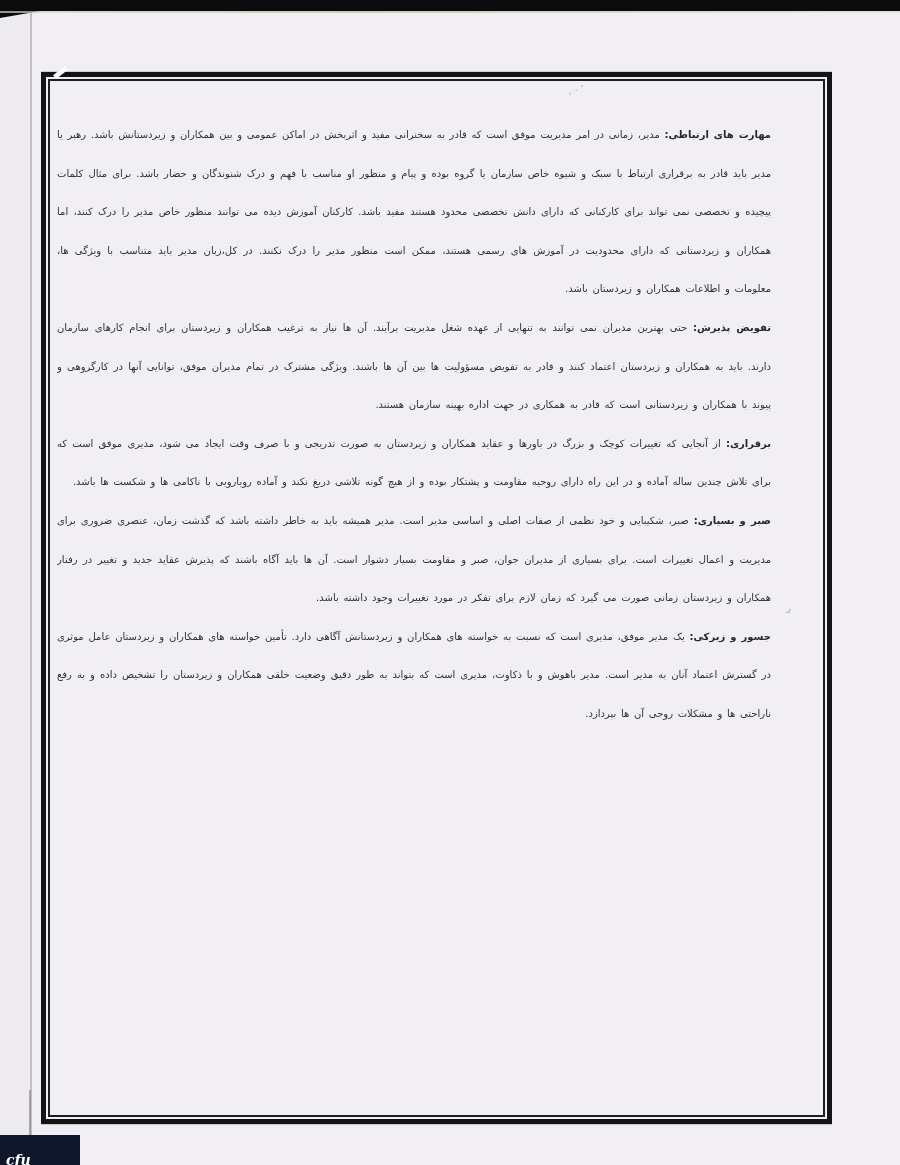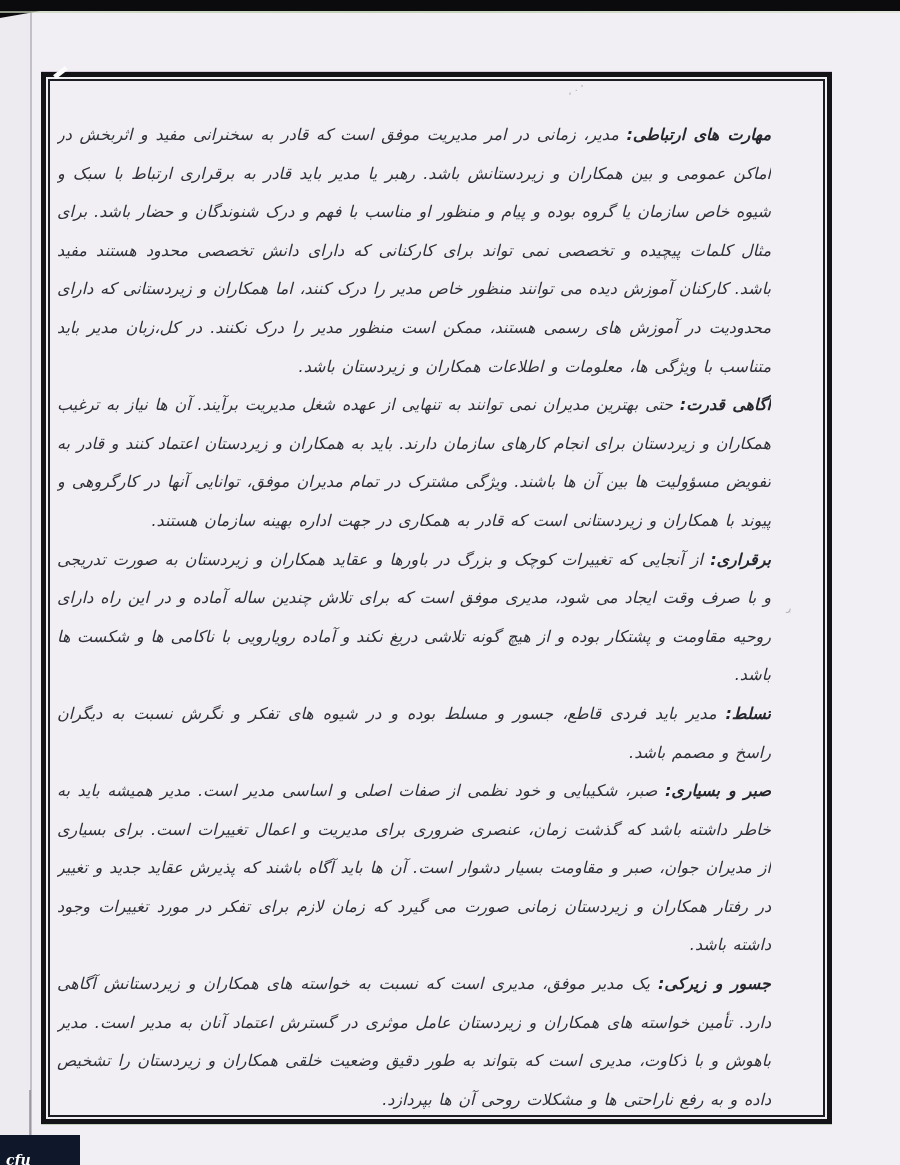--- a/index.html
+++ b/index.html
@@ -61,24 +61,23 @@
   .speck{position:absolute;color:#8b8a94;opacity:.8;font-size:9px;line-height:9px;}
   .speck.cluster{letter-spacing:2px;transform:rotate(-14deg);}
 
   
   .text-block{
     position:absolute;left:57px;top:116px;width:714px;max-height:1002px;overflow:hidden;
     direction:rtl;
     text-align:justify;
     text-align-last:right;
     color:#30303a;
-    font-size:16px;
+    font-size:10px;
     line-height:38.6px;
     word-spacing:1.5px;
-    font-style:italic;
   }
   .text-block p{margin:0;padding:0;}
   .text-block b{font-weight:bold;color:#26262e;}
 
   
   .watermark{
     position:absolute;left:0;top:1135px;height:22px;
     background:#0f172a;
     padding:14px 9px 0 6px;
     display:flex;align-items:center;
@@ -106,23 +105,22 @@
     <div class="frame-inner"></div>
   </div>
 
   <div class="slash"></div>
 
   <div class="speck cluster" style="left:568px;top:86px;">، ٬ ٠</div>
   <div class="speck" style="left:787px;top:604px;transform:rotate(10deg);">ڔ</div>
 
   <div class="text-block">
       <p><b>مهارت های ارتباطی:</b> مدیر، زمانی در امر مدیریت موفق است که قادر به سخنرانی مفید و اثربخش در اماکن عمومی و بین همکاران و زیردستانش باشد. رهبر یا مدیر باید قادر به برقراری ارتباط با سبک و شیوه خاص سازمان یا گروه بوده و پیام و منظور او مناسب با فهم و درک شنوندگان و حضار باشد. برای مثال کلمات پیچیده و تخصصی نمی تواند برای کارکنانی که دارای دانش تخصصی محدود هستند مفید باشد. کارکنان آموزش دیده می توانند منظور خاص مدیر را درک کنند، اما همکاران و زیردستانی که دارای محدودیت در آموزش های رسمی هستند، ممکن است منظور مدیر را درک نکنند. در کل،زبان مدیر باید متناسب با ویژگی ها، معلومات و اطلاعات همکاران و زیردستان باشد.</p>
-      <p><b>آگاهی قدرت:</b> حتی بهترین مدیران نمی توانند به تنهایی از عهده شغل مدیریت برآیند. آن ها نیاز به ترغیب همکاران و زیردستان برای انجام کارهای سازمان دارند. باید به همکاران و زیردستان اعتماد کنند و قادر به تفویض مسؤولیت ها بین آن ها باشند. ویژگی مشترک در تمام مدیران موفق، توانایی آنها در کارگروهی و پیوند با همکاران و زیردستانی است که قادر به همکاری در جهت اداره بهینه سازمان هستند.</p>
+      <p><b>تفویض پذیرش:</b> حتی بهترین مدیران نمی توانند به تنهایی از عهده شغل مدیریت برآیند. آن ها نیاز به ترغیب همکاران و زیردستان برای انجام کارهای سازمان دارند. باید به همکاران و زیردستان اعتماد کنند و قادر به تفویض مسؤولیت ها بین آن ها باشند. ویژگی مشترک در تمام مدیران موفق، توانایی آنها در کارگروهی و پیوند با همکاران و زیردستانی است که قادر به همکاری در جهت اداره بهینه سازمان هستند.</p>
       <p><b>برقراری:</b> از آنجایی که تغییرات کوچک و بزرگ در باورها و عقاید همکاران و زیردستان به صورت تدریجی و با صرف وقت ایجاد می شود، مدیری موفق است که برای تلاش چندین ساله آماده و در این راه دارای روحیه مقاومت و پشتکار بوده و از هیچ گونه تلاشی دریغ نکند و آماده رویارویی با ناکامی ها و شکست ها باشد.</p>
-      <p><b>تسلط:</b> مدیر باید فردی قاطع، جسور و مسلط بوده و در شیوه های تفکر و نگرش نسبت به دیگران راسخ و مصمم باشد.</p>
       <p><b>صبر و بسیاری:</b> صبر، شکیبایی و خود نظمی از صفات اصلی و اساسی مدیر است. مدیر همیشه باید به خاطر داشته باشد که گذشت زمان، عنصری ضروری برای مدیریت و اعمال تغییرات است. برای بسیاری از مدیران جوان، صبر و مقاومت بسیار دشوار است. آن ها باید آگاه باشند که پذیرش عقاید جدید و تغییر در رفتار همکاران و زیردستان زمانی صورت می گیرد که زمان لازم برای تفکر در مورد تغییرات وجود داشته باشد.</p>
       <p><b>جسور و زیرکی:</b> یک مدیر موفق، مدیری است که نسبت به خواسته های همکاران و زیردستانش آگاهی دارد. تأمین خواسته های همکاران و زیردستان عامل موثری در گسترش اعتماد آنان به مدیر است. مدیر باهوش و با ذکاوت، مدیری است که بتواند به طور دقیق وضعیت خلقی همکاران و زیردستان را تشخیص داده و به رفع ناراحتی ها و مشکلات روحی آن ها بپردازد.</p>
     </div>
 
   <div class="watermark">
     <span class="wm-prefix">cfu</span>
       <span class="wm-suffix">.ac.ir</span>
   </div>
 
 </div>

